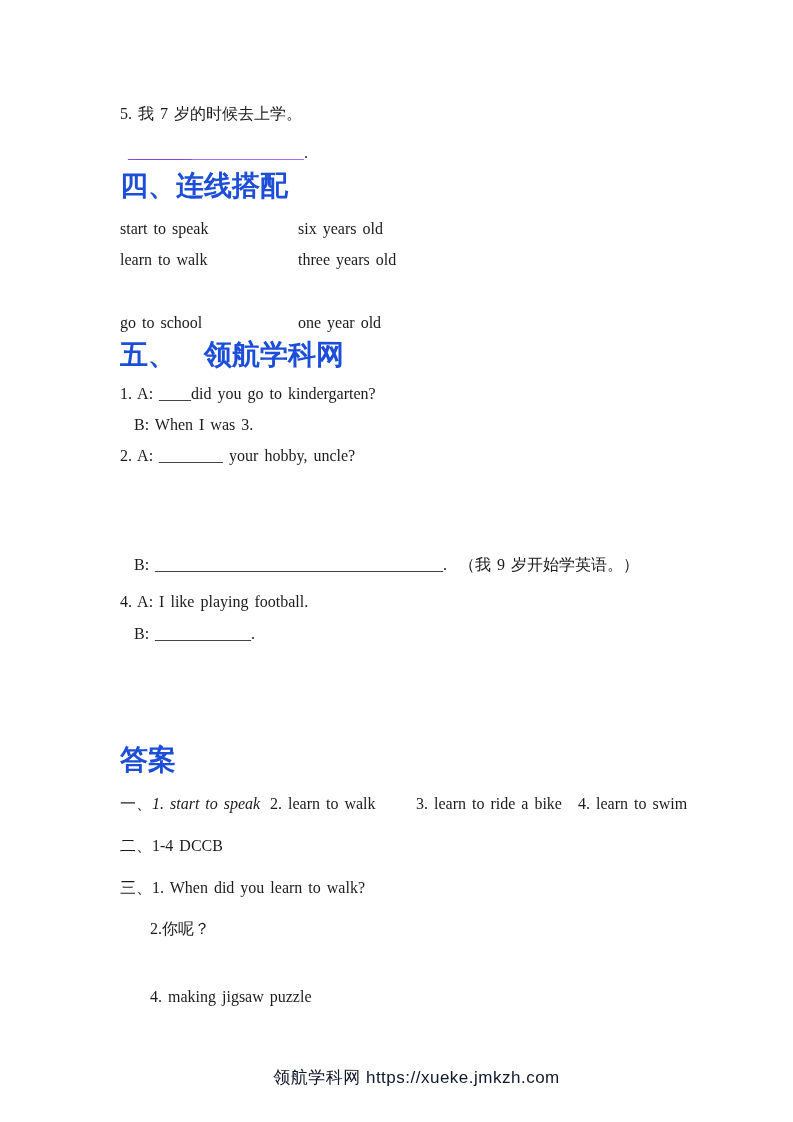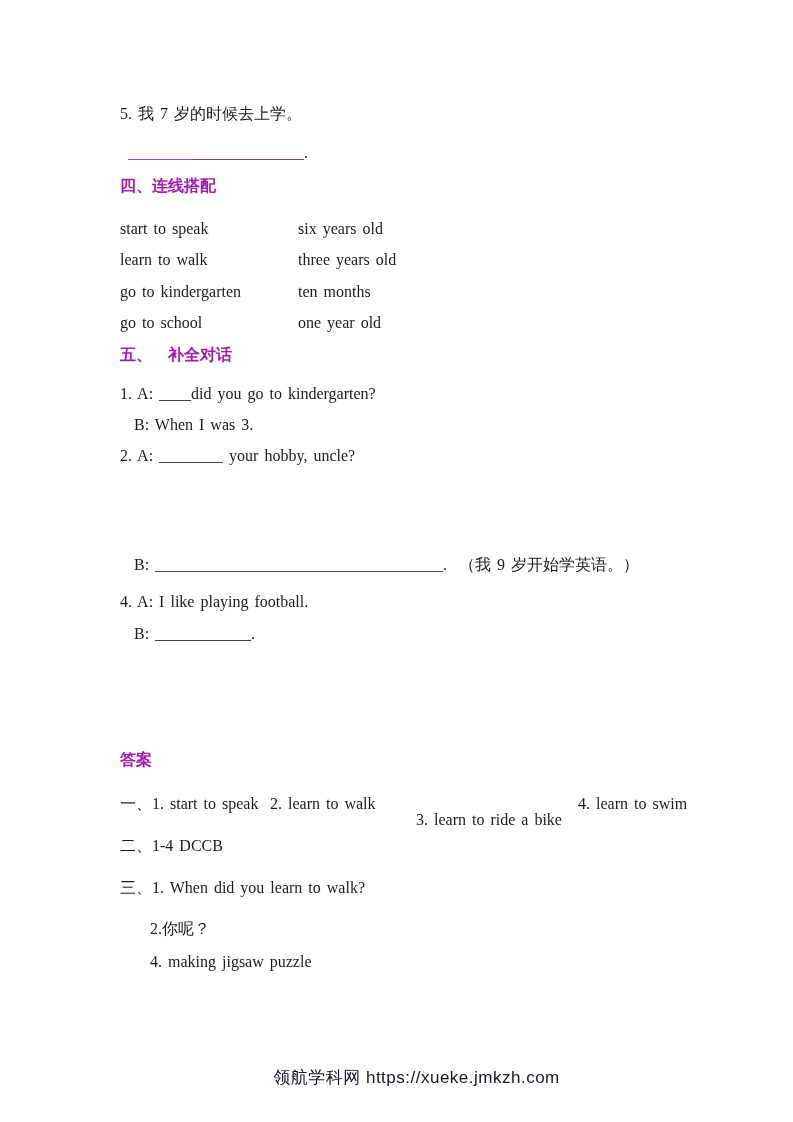--- a/index.html
+++ b/index.html
@@ -16,34 +16,34 @@
     position:absolute;
     font-size:16px;
     line-height:19px;
     white-space:pre;
     word-spacing:2px;
   }
   .heading{
     position:absolute;
     font-family:"Liberation Sans","DejaVu Sans",sans-serif;
     font-weight:700;
-    font-size:16px;
+    font-size:28px;
     line-height:24px;
     white-space:pre;
-    color:#a21caf;
+    color:#1d4ed8;
   }
   .blank-light{color:#6d28d9;letter-spacing:0;}
-  .blank-dark{color:#7f1d1d;}
+  .blank-dark{color:#8b5cf6;}
   .mrow{position:absolute;left:120px;width:600px;display:flex;}
   .mleft{display:inline-block;width:178px;}
   .arow{position:absolute;left:120px;display:flex;}
   .alabel{display:inline-block;width:32px;}
-  .aw1{display:inline-block;width:118px;}
+  .aw1{display:inline-block;width:118px;font-style:italic;}
   .aw2{display:inline-block;width:146px;}
-  .aw3{display:inline-block;width:162px;margin-top:16px;}
+  .aw3{display:inline-block;width:162px;}
   .footer{
     position:absolute;
     left:0;right:0;top:1066px;
     text-align:center;
     font-family:"Liberation Sans","DejaVu Sans",sans-serif;
     font-size:17px;
     letter-spacing:0.5px;
   }
 </style>
 </head>
@@ -58,30 +58,26 @@
   <div class="heading" style="left:120px;top:174px">四、连线搭配</div>
 
   <div class="mrow" style="top:250px">
     <span class="mleft line" style="position:static">learn to walk</span>
     <span class="line" style="position:static">three years old</span>
   </div>
   <div class="mrow" style="top:219px">
     <span class="mleft line" style="position:static">start to speak</span>
     <span class="line" style="position:static">six years old</span>
   </div>
-  <div class="mrow" style="top:282px">
-    <span class="mleft line" style="position:static">go to kindergarten</span>
-    <span class="line" style="position:static">ten months</span>
-  </div>
   <div class="mrow" style="top:313px">
     <span class="mleft line" style="position:static">go to school</span>
     <span class="line" style="position:static">one year old</span>
   </div>
 
-  <div class="heading" style="left:120px;top:343px">五、　补全对话</div>
+  <div class="heading" style="left:120px;top:343px">五、　领航学科网</div>
 
   <div class="line" style="left:120px;top:384px">1. A: ____did you go to kindergarten?</div>
   <div class="line" style="left:134px;top:415px">B: When I was 3.</div>
   <div class="line" style="left:120px;top:446px">2. A: ________ your hobby, uncle?</div>
   <div class="line" style="left:134px;top:555px">B: ____________________________________.  （我 9 岁开始学英语。）</div>
   <div class="line" style="left:120px;top:592px">4. A: I like playing football.</div>
   <div class="line" style="left:134px;top:624px">B: ____________.</div>
 
   <div class="heading" style="left:120px;top:748px">答案</div>
 
@@ -97,17 +93,17 @@
     <span class="alabel">二、</span>
     <span>1-4 DCCB</span>
   </div>
 
   <div class="arow line" style="top:878px">
     <span class="alabel">三、</span>
     <span>1. When did you learn to walk?</span>
   </div>
 
   <div class="line" style="left:150px;top:919px">2.你呢？</div>
-  <div class="line" style="left:150px;top:952px">4. making jigsaw puzzle</div>
+  <div class="line" style="left:150px;top:987px">4. making jigsaw puzzle</div>
 
   <div class="footer" style="color: #0f172a;">领航学科网 https://xueke.jmkzh.com</div>
 
 </div>
 
 </body></html>

